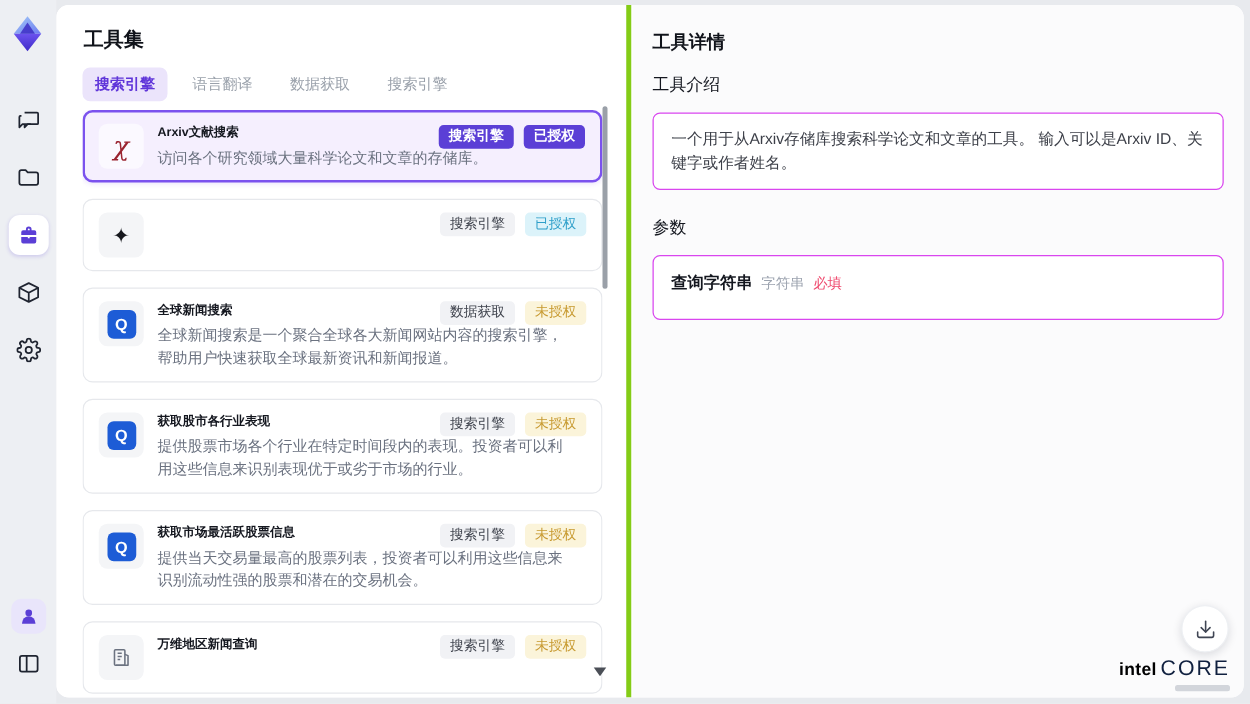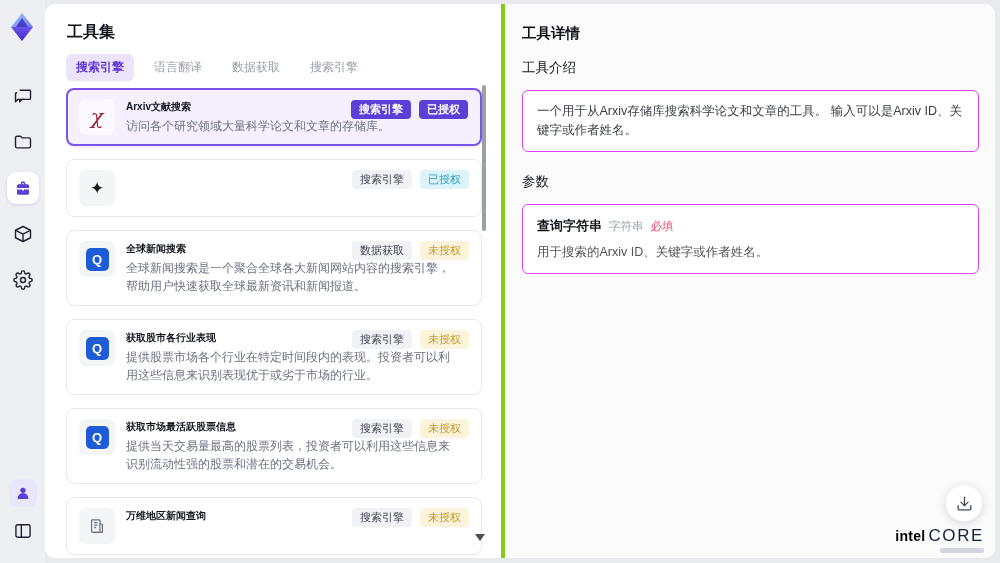--- a/index.html
+++ b/index.html
@@ -238,21 +238,20 @@
       <h2>工具详情</h2>
       <h3>工具介绍</h3>
       <div class="info-box">一个用于从Arxiv存储库搜索科学论文和文章的工具。 输入可以是Arxiv ID、关键字或作者姓名。</div>
       <h3>参数</h3>
       <div class="info-box">
         <div class="param-head">
           <span class="param-name">查询字符串</span>
           <span class="param-type">字符串</span>
           <span class="param-required">必填</span>
         </div>
-        <div class="param-desc">用于搜索的Arxiv ID、关键字或作者姓名。</div>
       </div>
     </section>
   </div>
 
   <button class="fab">
     <svg width="17" height="17" viewBox="0 0 24 24" fill="none" stroke="#3f4553" stroke-width="1.8" stroke-linecap="round" stroke-linejoin="round">
       <path d="M21 15v4a2 2 0 0 1-2 2H5a2 2 0 0 1-2-2v-4"></path>
       <polyline points="7 10 12 15 17 10"></polyline>
       <line x1="12" y1="15" x2="12" y2="3"></line>
     </svg>

